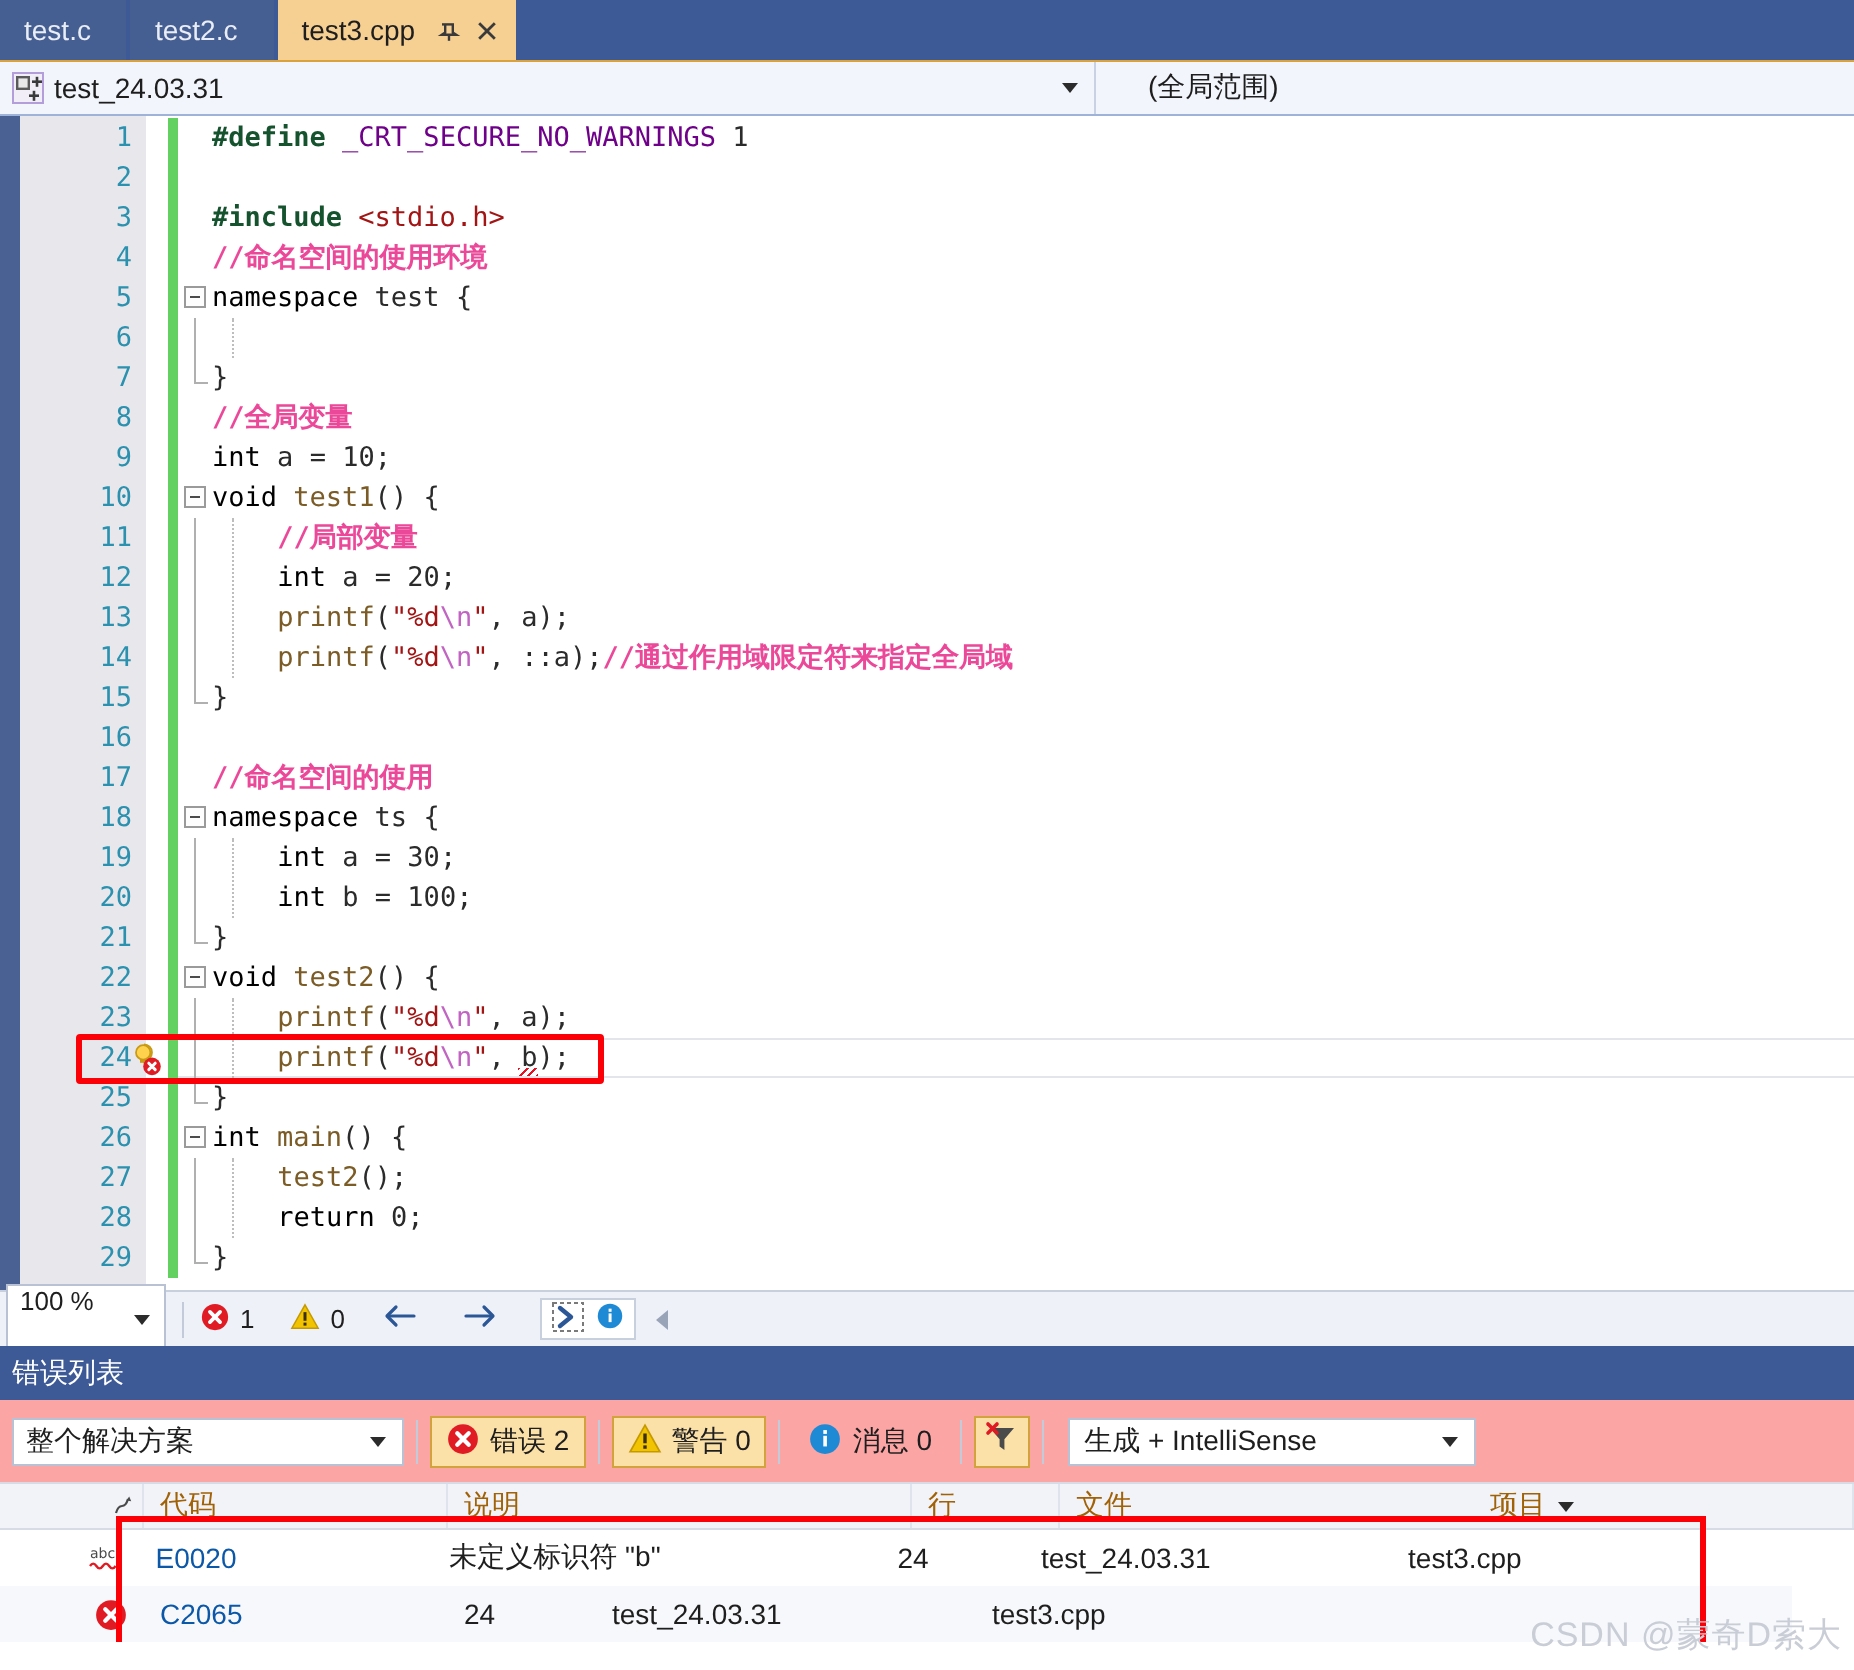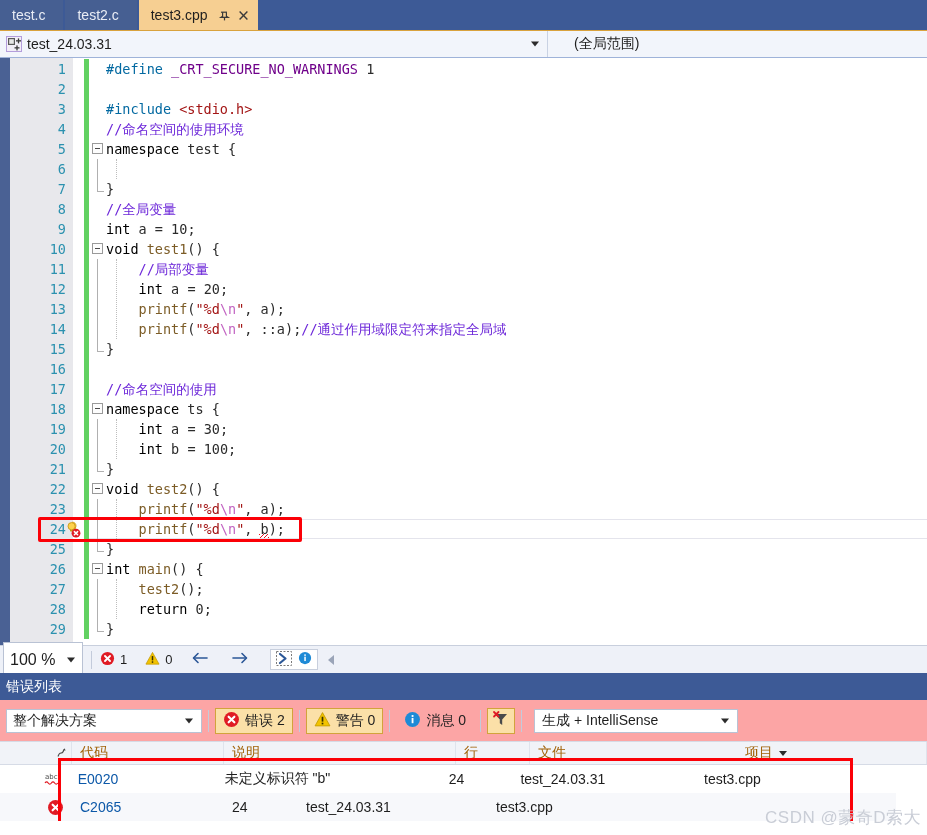--- a/index.html
+++ b/index.html
@@ -173,26 +173,26 @@
   }
   .outline-box::before {
     content: "";
     position: absolute;
     left: 2px; top: 4px;
     width: 5px; height: 1px;
     background: #4a4a4a;
   }
 
   
-  .t-pp   { color: #0369a1; }   
+  .t-pp   { color: #14532d; font-weight: bold; }   
   .t-mac  { color: #6f008a; }   
   .t-str  { color: #a31515; }   
   .t-esc  { color: #c264c2; }   
   .t-kw   { color: #000000; }   
-  .t-com  { color: #6d28d9; }   
+  .t-com  { color: #ec4899; font-weight: bold; }   
   .t-id   { color: #2b2b2b; }   
   .t-fn   { color: #7c5c26; }
 
   
   .curline-hl {
     position: absolute;
     left: 89px;
     right: 0;
     height: 20px;
     background: #ffffff;
@@ -239,23 +239,22 @@
     display: flex;
     align-items: center;
   }
   .zoom-combo {
     width: 80px; height: 35px;
     margin-left: 3px;
     background: #ffffff;
     border: 1px solid #b9c2d4;
     box-sizing: border-box;
     display: flex;
-    align-items: center;
     position: relative;
-    font-size: 16px;
+    font-size: 13px;
   }
   .zoom-combo .zoom-val { margin-left: 6px; }
   .zoom-combo .caret {
     position: absolute;
     right: 7px; top: 50%;
     transform: translateY(-50%);
     width: 0; height: 0;
     border-left: 4px solid transparent;
     border-right: 4px solid transparent;
     border-top: 5px solid #2b2b2b;

